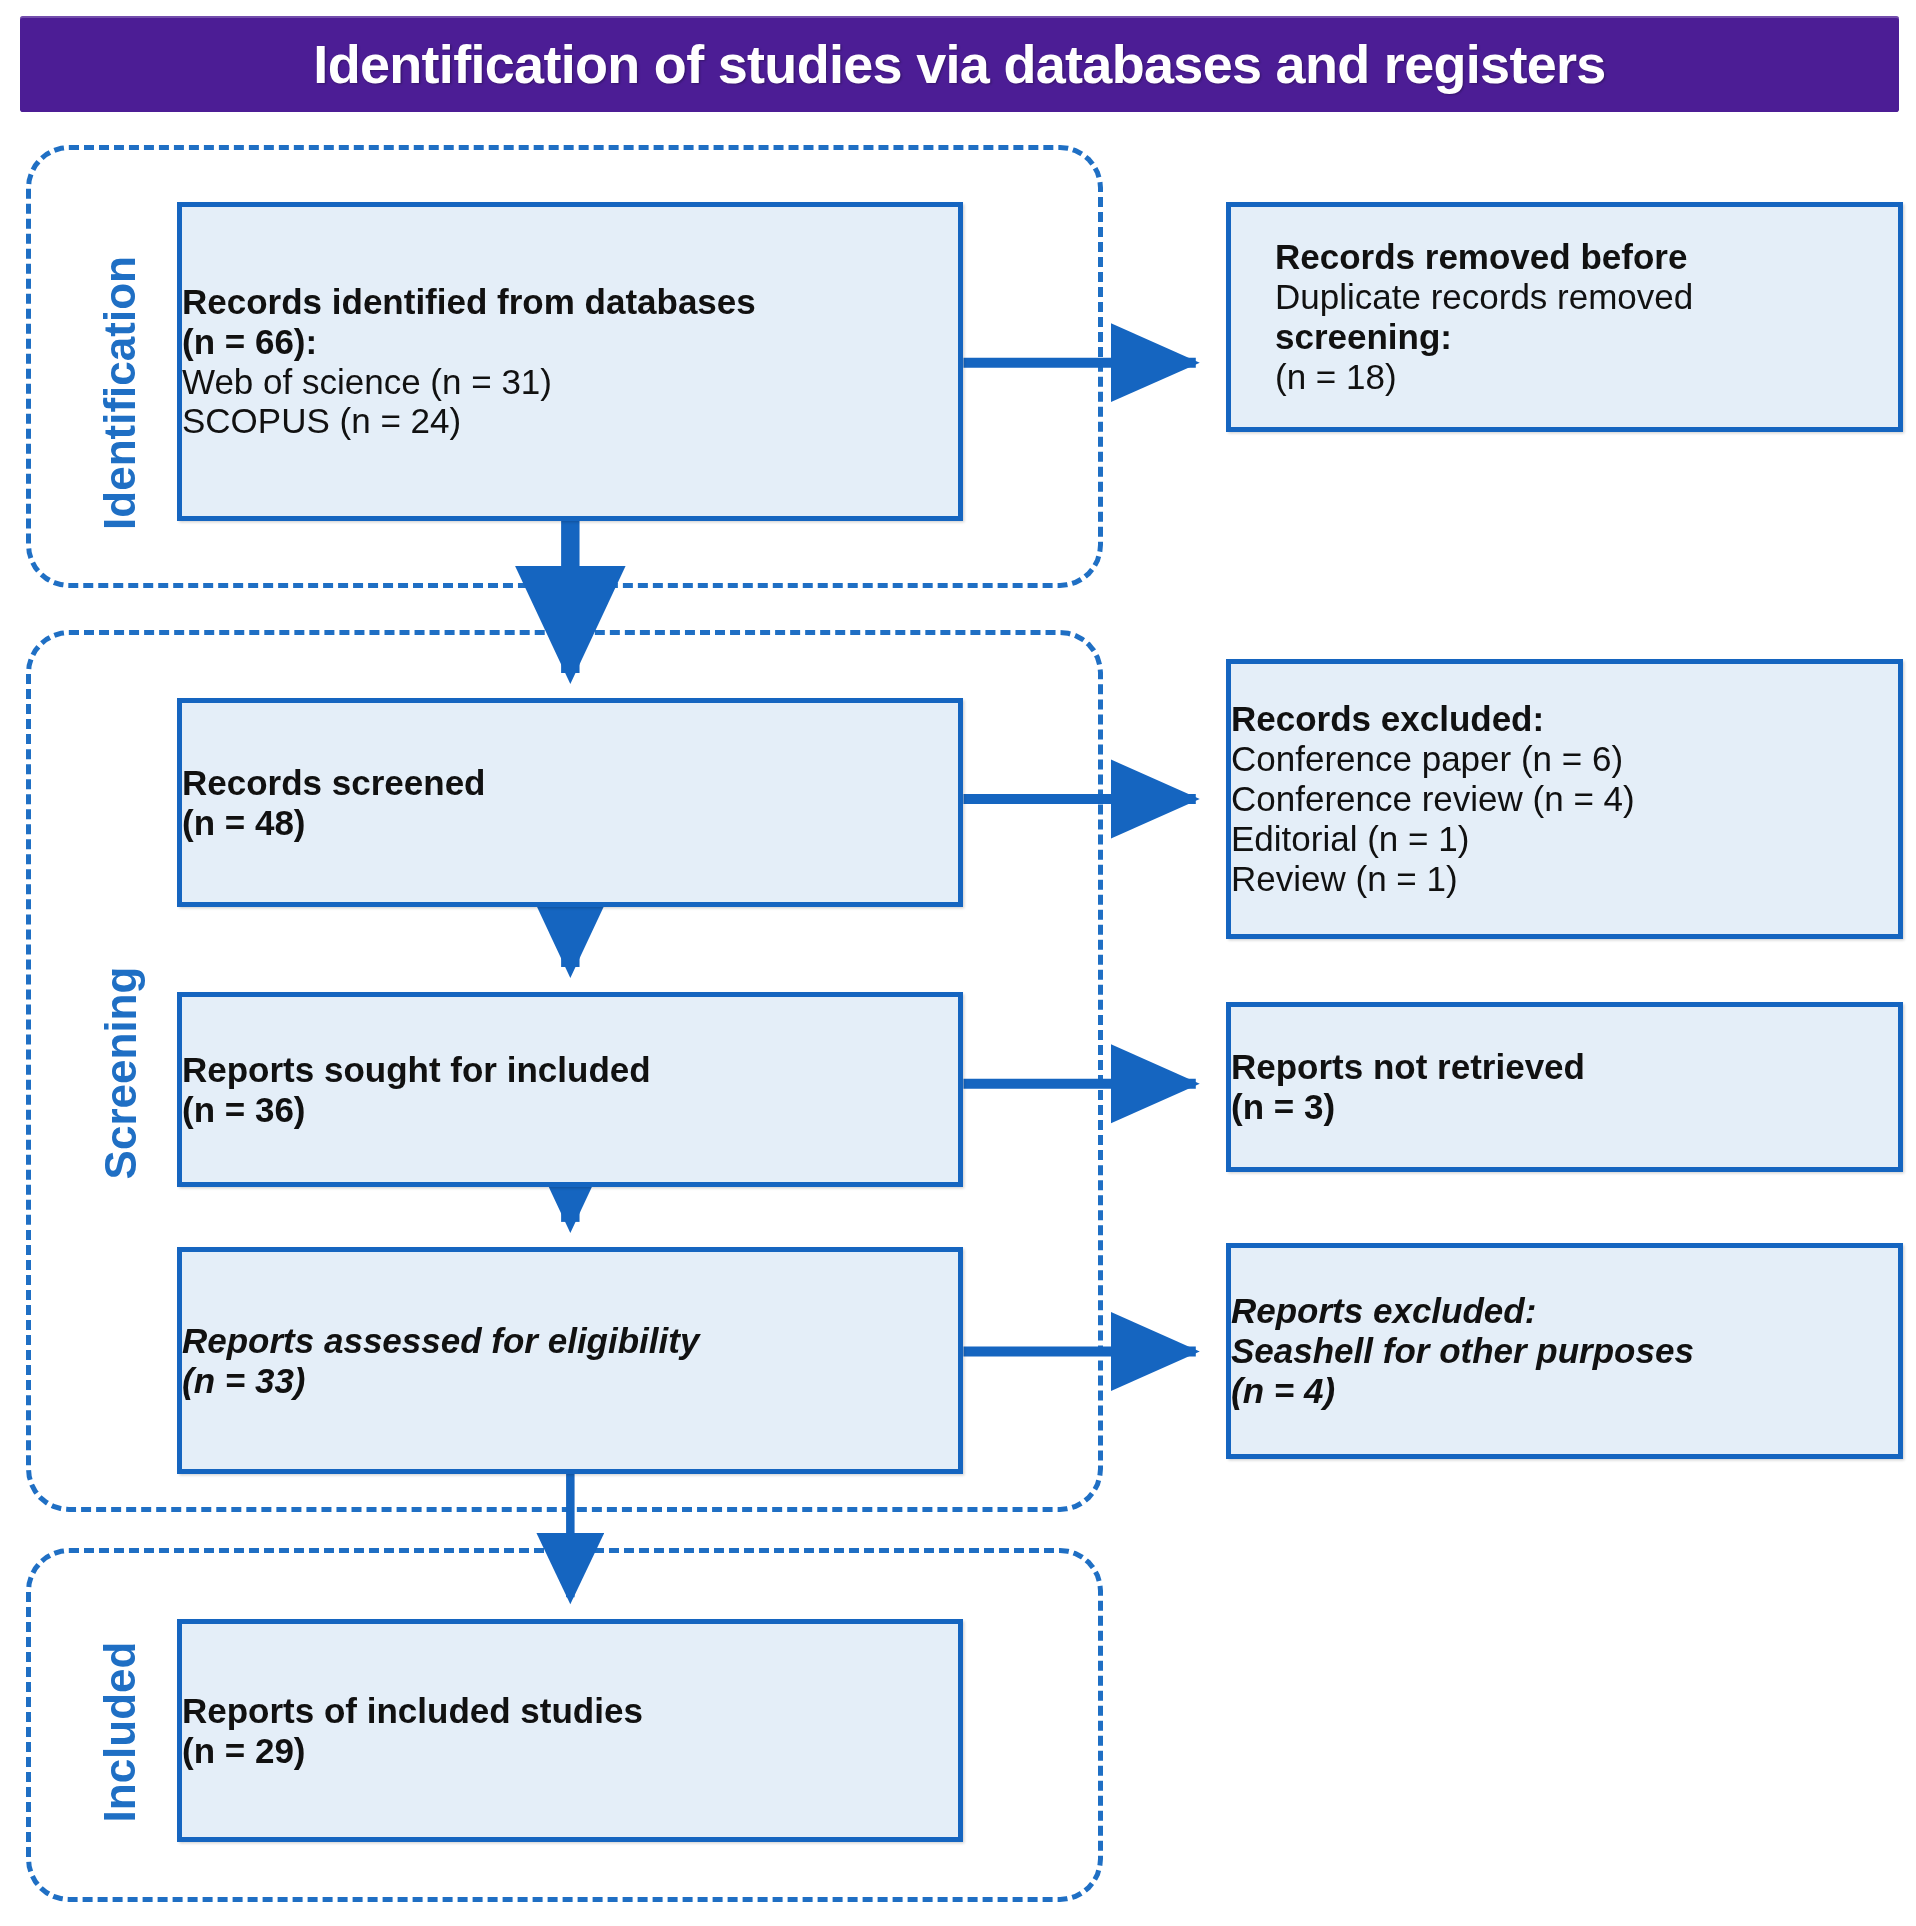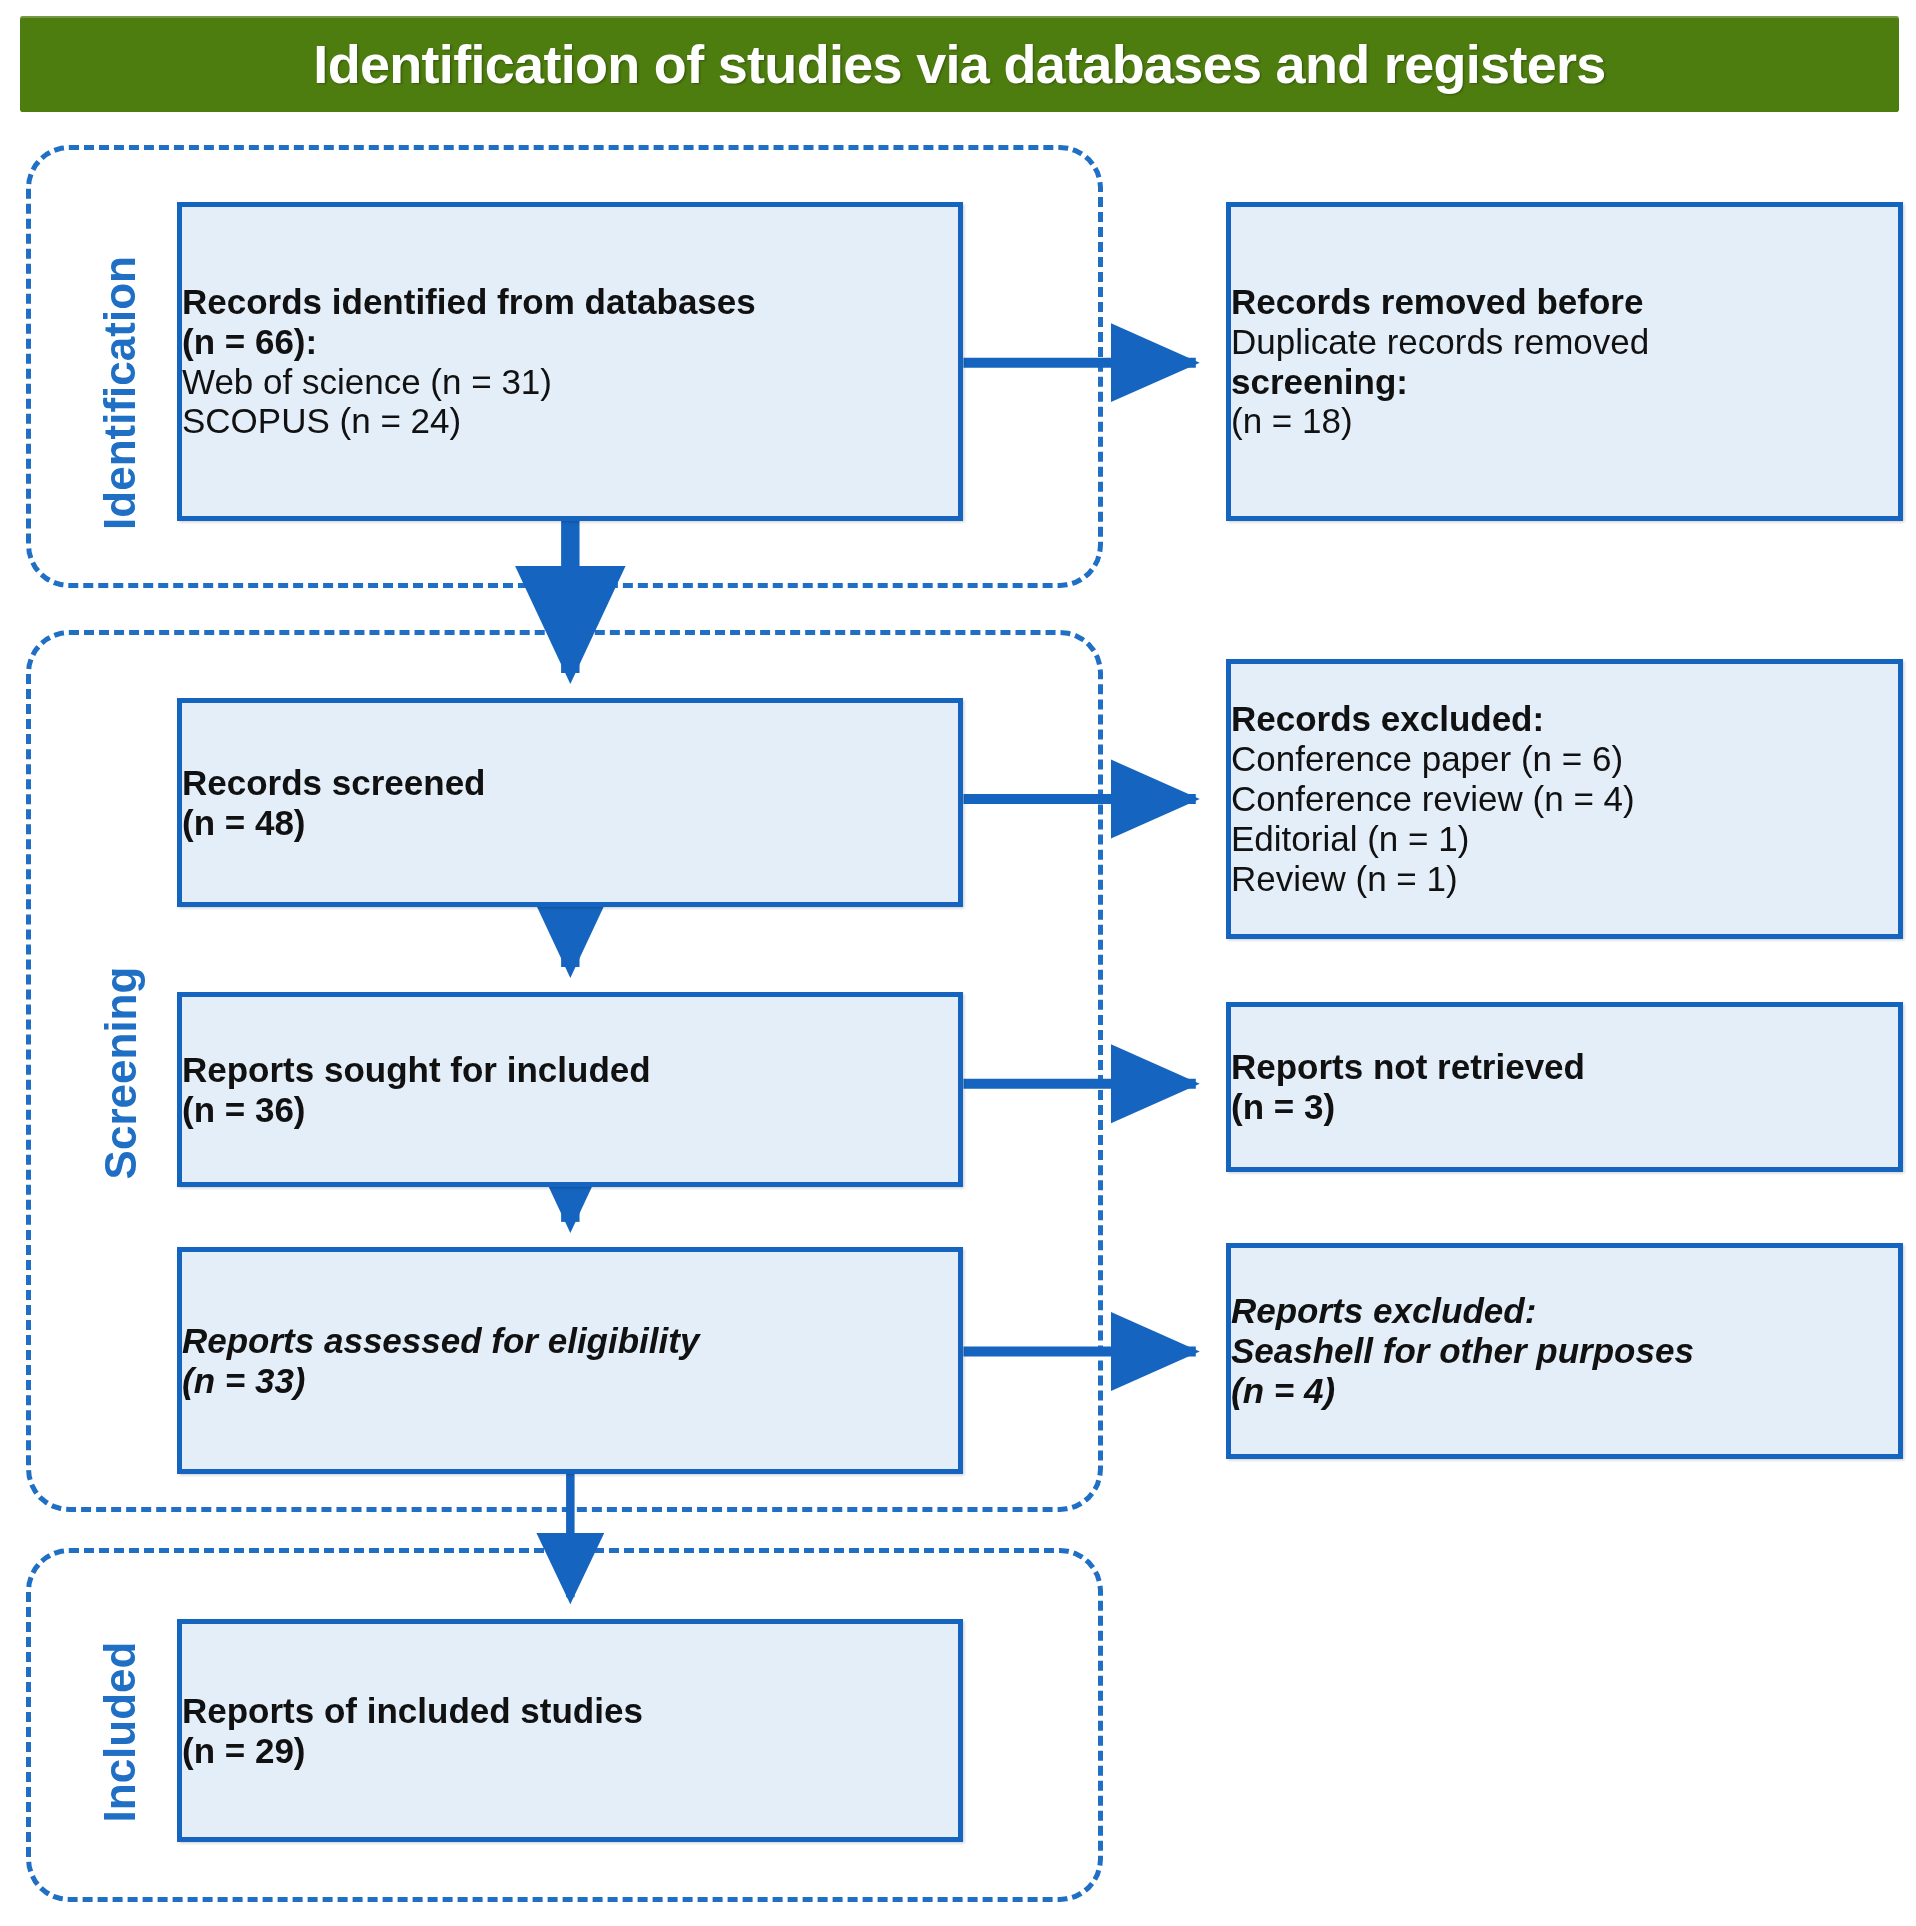--- a/index.html
+++ b/index.html
@@ -18,21 +18,21 @@
     overflow: hidden;
   }
 
   
   .banner {
     position: absolute;
     left: 20px;
     top: 15.6px;
     width: 1879px;
     height: 96px;
-    background: #4d7c0f;
+    background: #4c1d95;
     border-radius: 2.8px;
     display: flex;
     align-items: center;
     justify-content: center;
     box-shadow: inset 0 2.1px 0 rgba(255,255,255,0.22);
   }
   .banner-title {
     color: #ffffff;
     font-size: 54px;
     font-weight: bold;
@@ -96,21 +96,21 @@
   .ln.r { font-weight: normal; }
 
   
   #node-identified { left: 177px;  top: 202px;  width: 786px; height: 319px; }
   #node-screened   { left: 177px;  top: 698px;  width: 786px; height: 209px; }
   #node-sought     { left: 177px;  top: 992px; width: 786px; height: 195px; }
   #node-assessed   { left: 177px;  top: 1247px; width: 786px; height: 227px; font-style: italic; }
   #node-included   { left: 177px;  top: 1619px; width: 786px; height: 223px; }
 
   
-  #node-removed    { left: 1226px; top: 202px;  width: 677px; height: 319px; }
+  #node-removed    { left: 1226px; top: 202px;  width: 677px; height: 230px; padding-left: 44px; }
   #node-excluded1  { left: 1226px; top: 659px;  width: 677px; height: 280px; }
   #node-notretr    { left: 1226px; top: 1002px; width: 677px; height: 170px; }
   #node-excluded2  { left: 1226px; top: 1243px; width: 677px; height: 216px; font-style: italic; }
 
   
   .arrow { position: absolute; }
   .arrow svg { display: block; overflow: visible; }
 </style>
 </head>
 <body>

